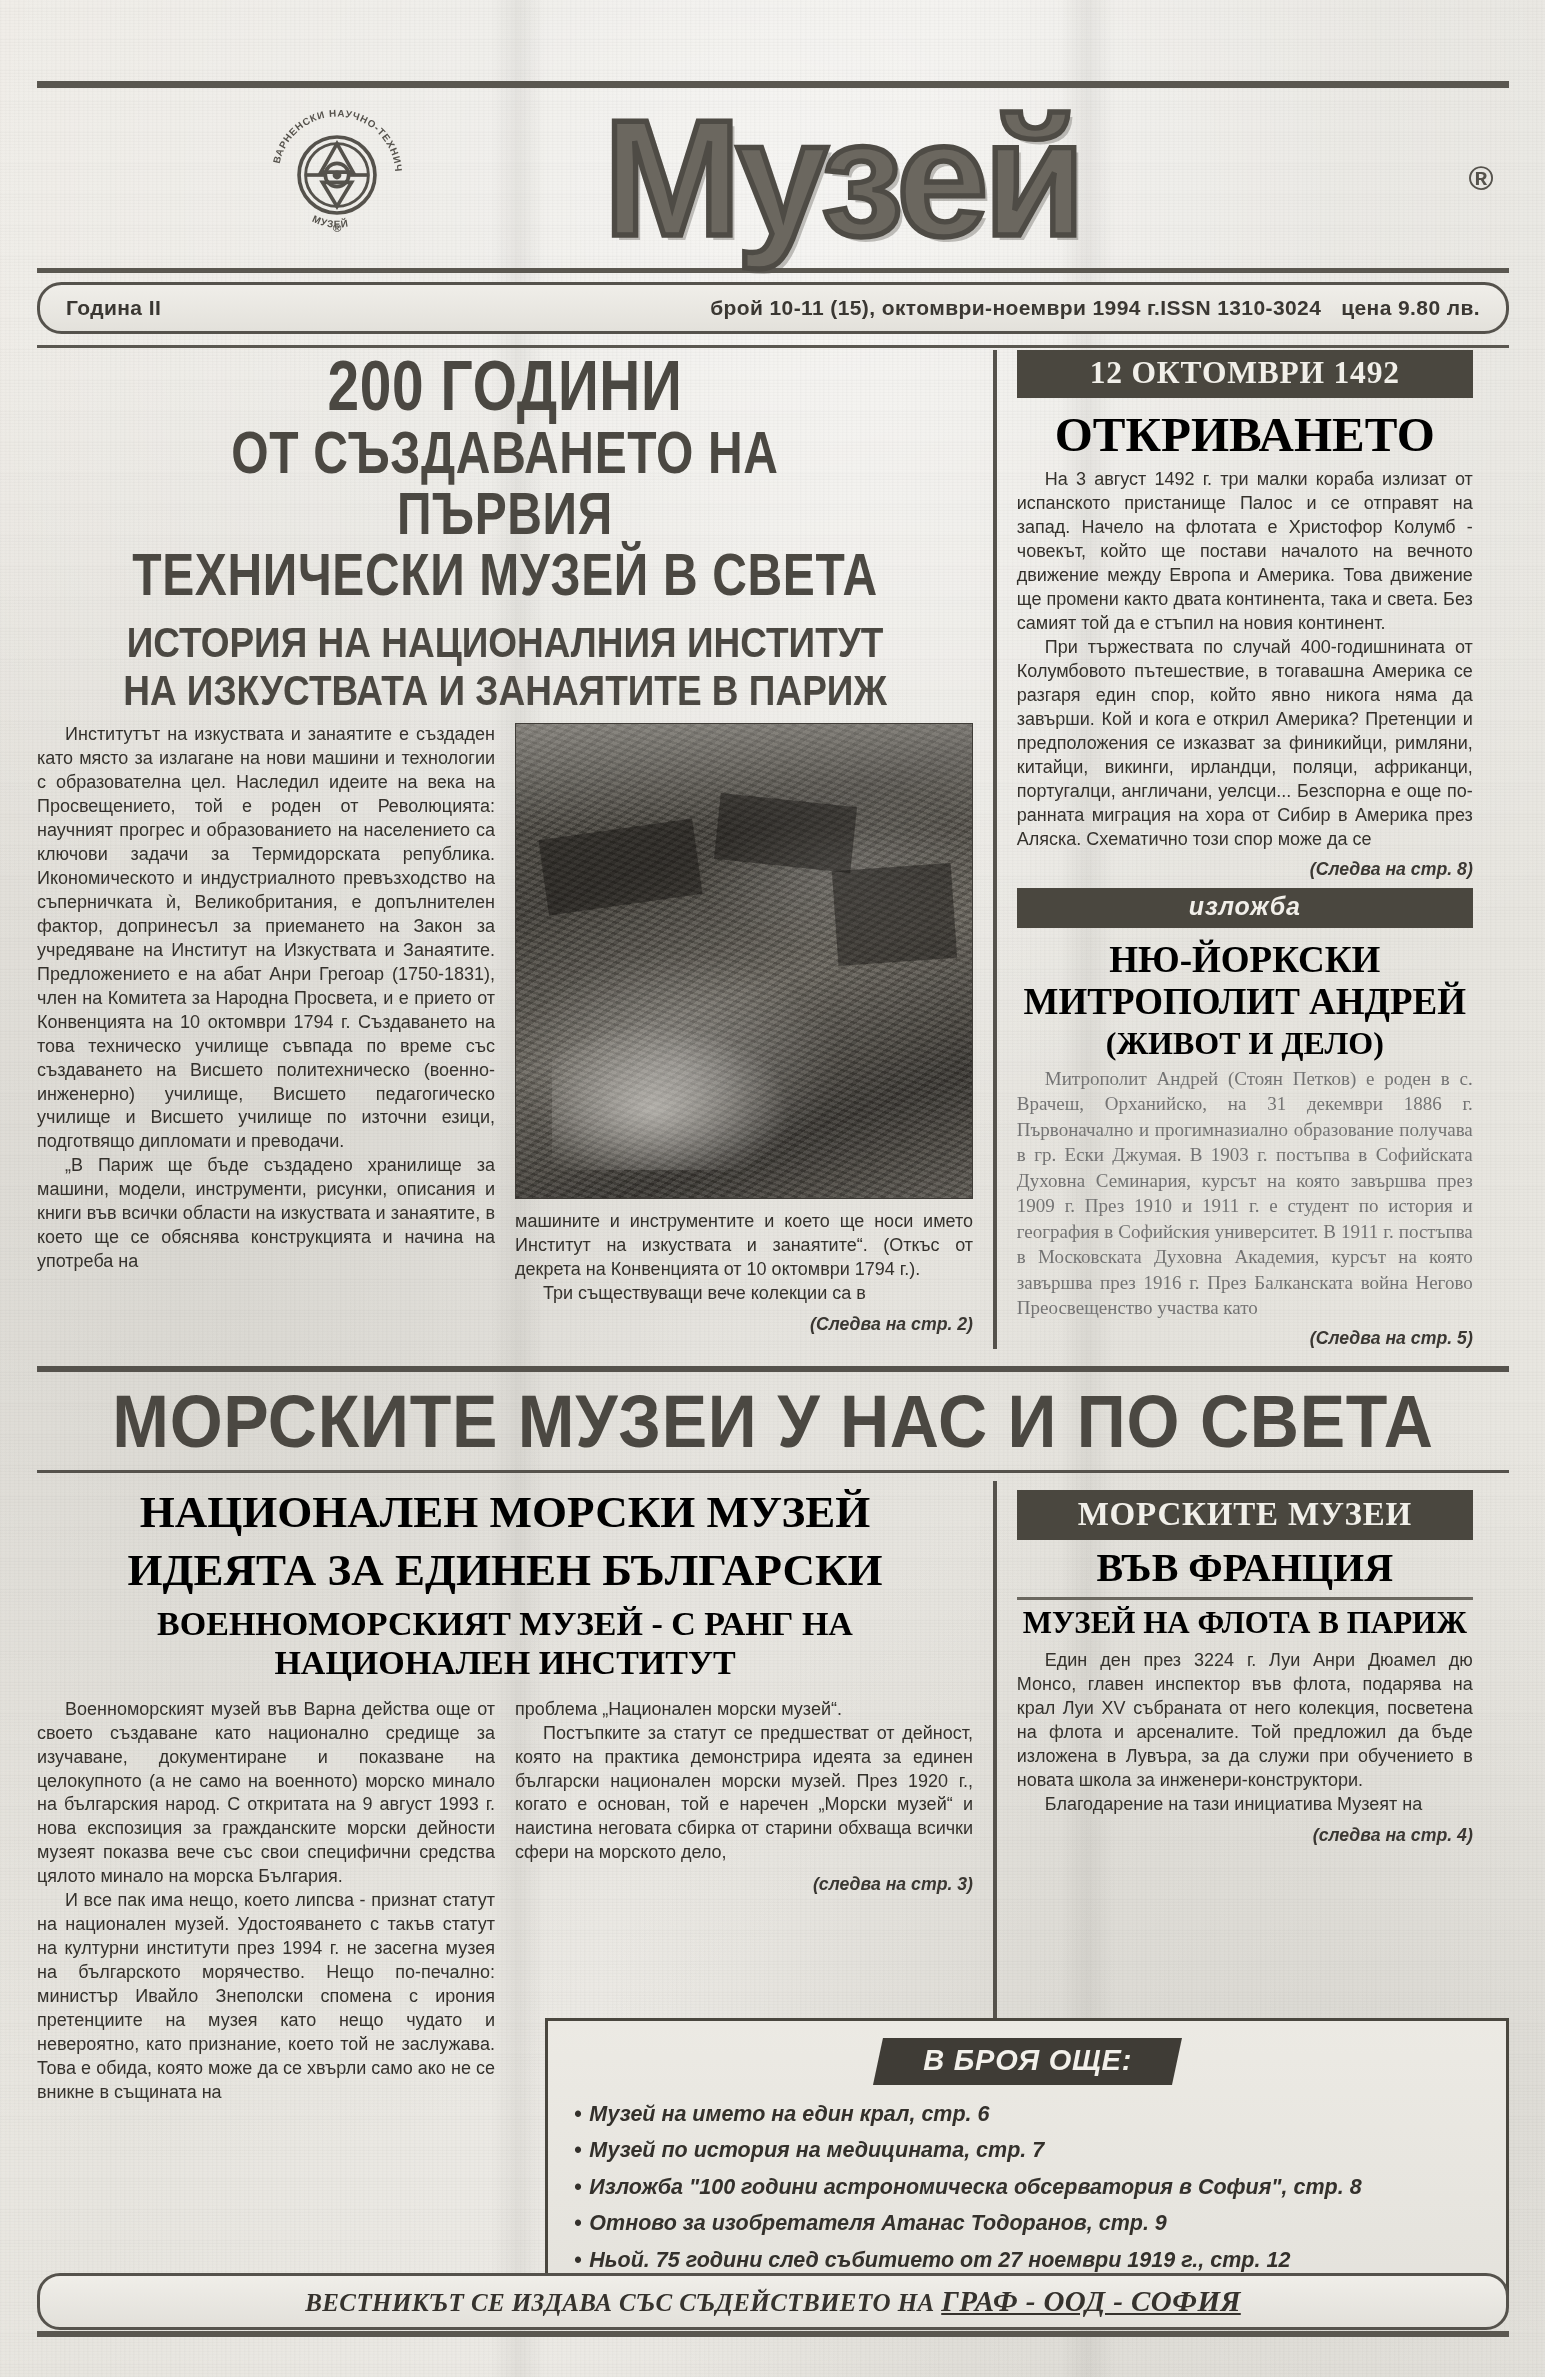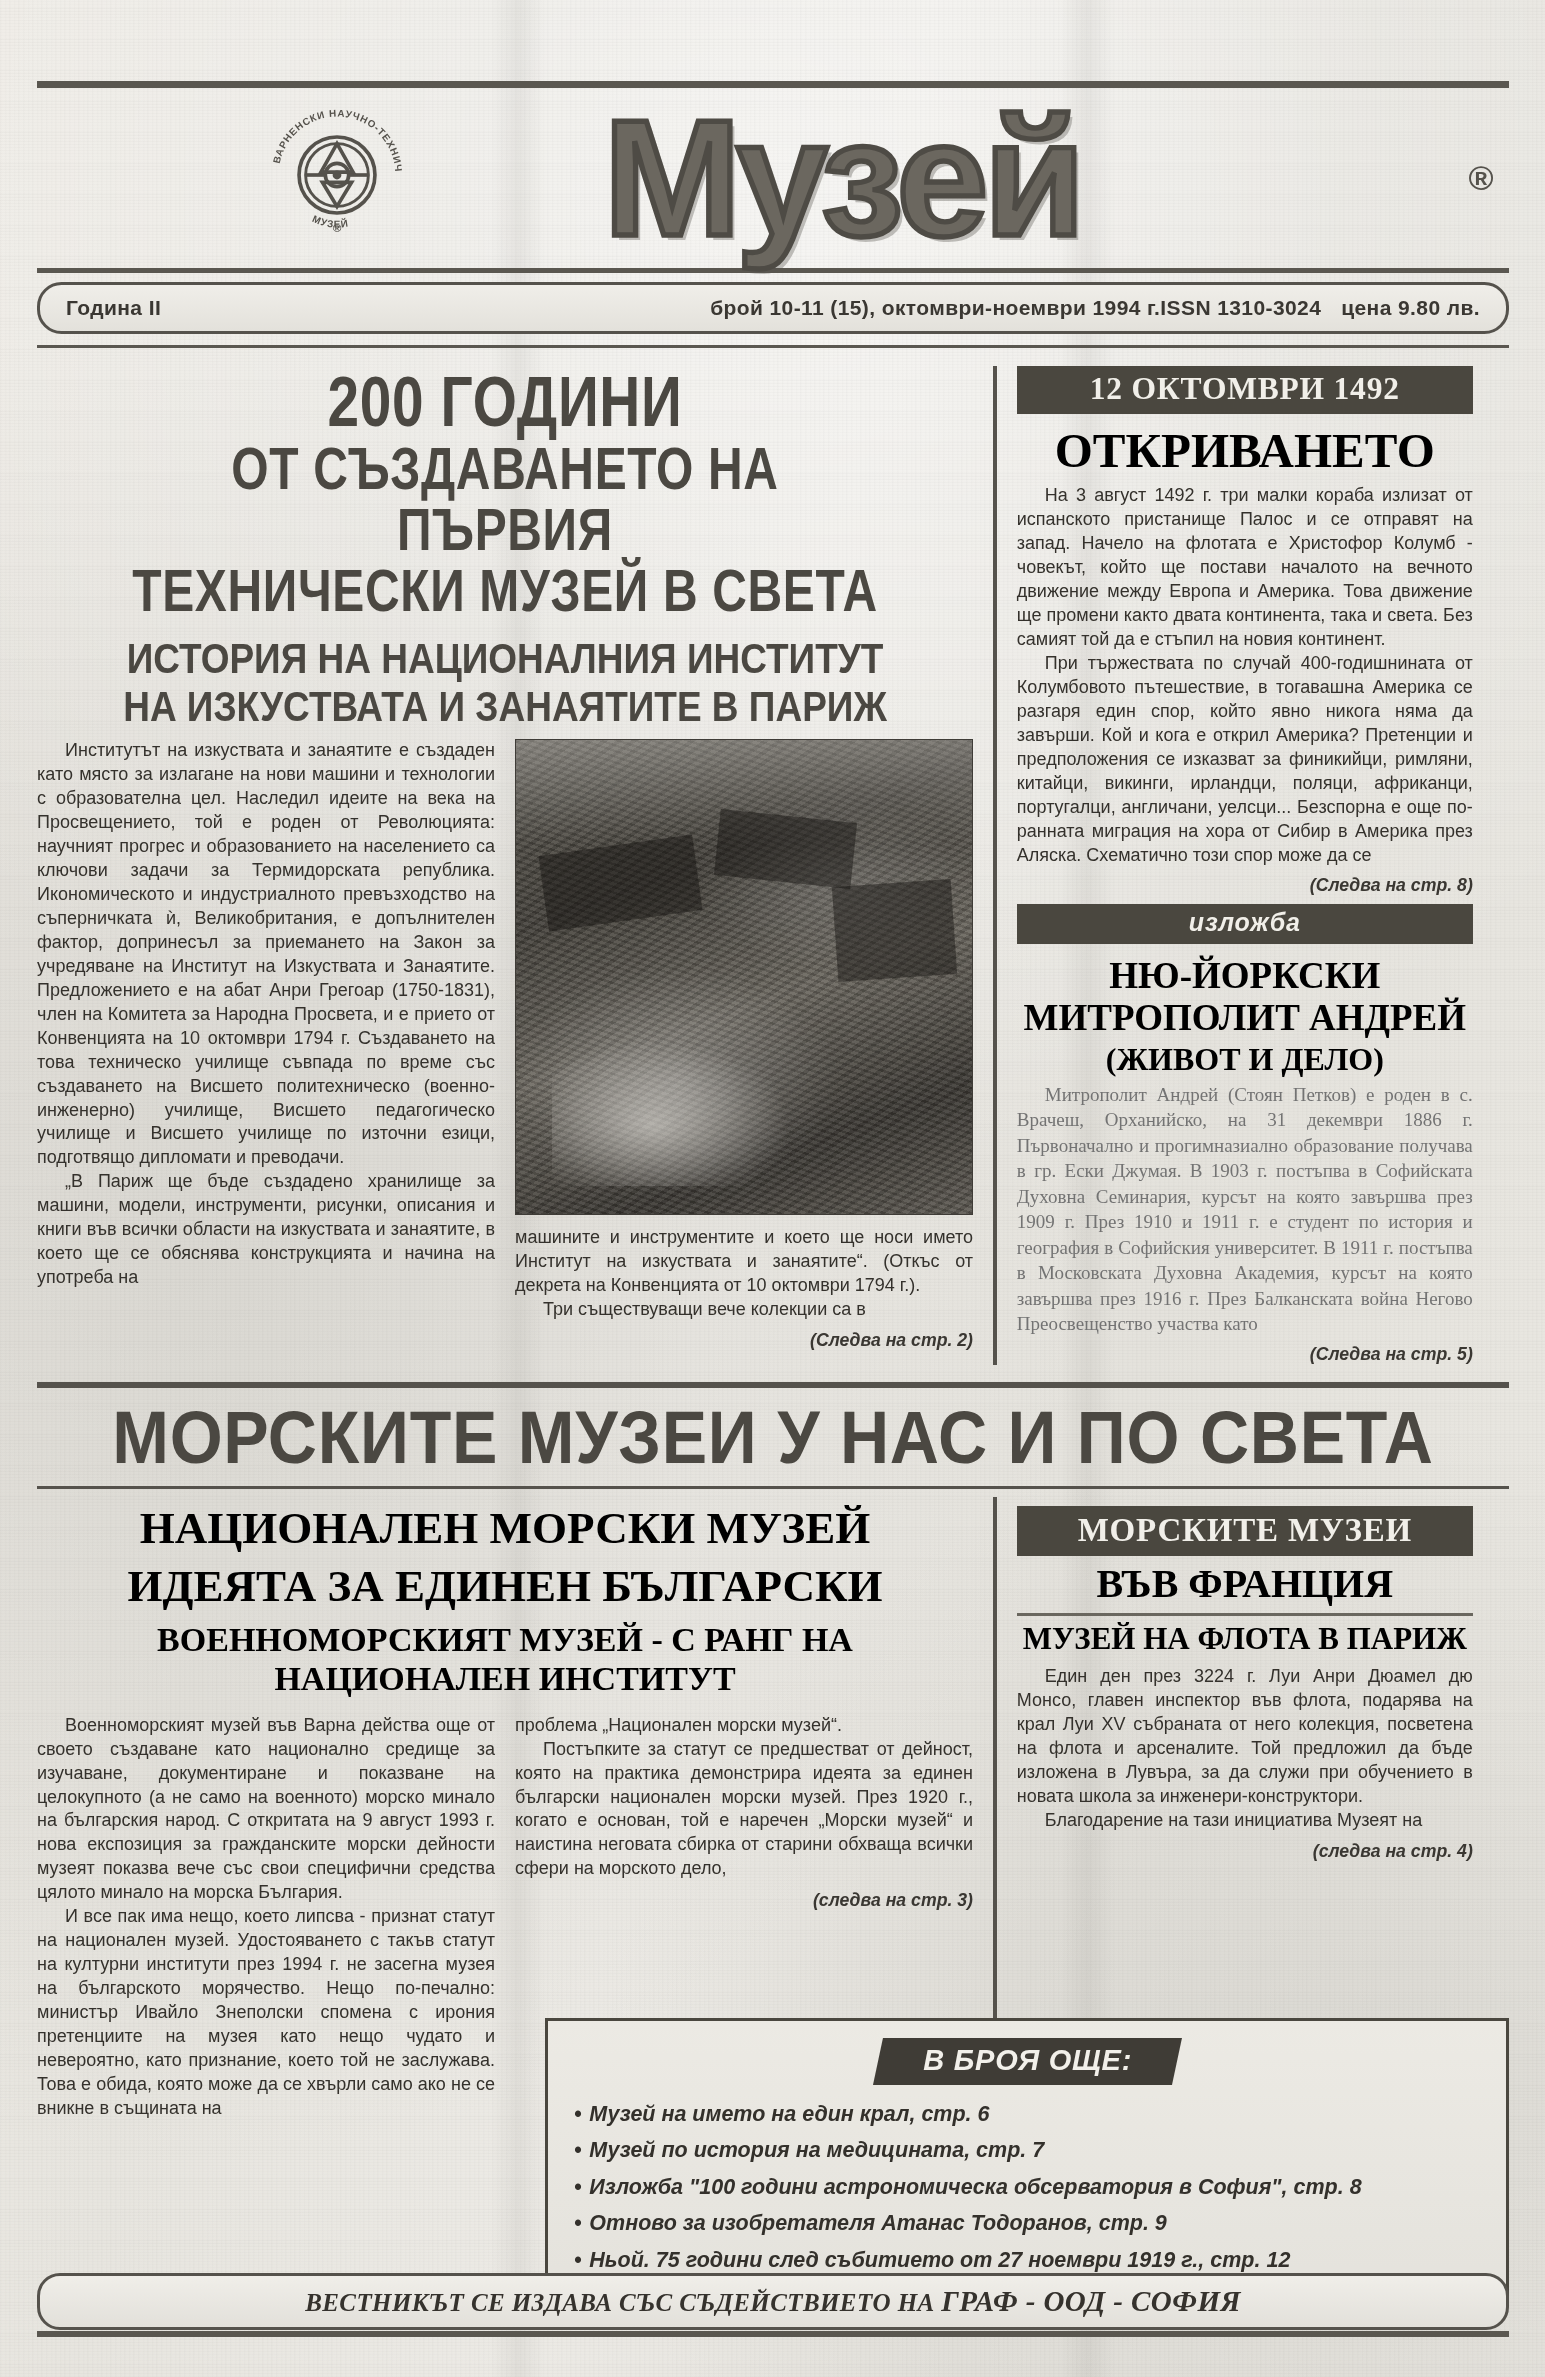--- a/index.html
+++ b/index.html
@@ -81,21 +81,21 @@
     color:#3a3732;white-space:nowrap;
   }
   .infobar .s1{width:177px;}
   .infobar .s2{flex:1;text-align:right;}
   .infobar .s3{margin-right:20px;}
   .infobar .s4{}
 
   .rule-thin{height:3.1px;background:#5a5750;margin-top:10.8px;}
 
   
-  .main-grid{display:flex;gap:0;margin-top:18px;}
+  .main-grid{display:flex;gap:0;margin-top:2px;}
   .col-left{width:956px;padding-right:20px;box-sizing:border-box;}
   .vdiv{width:3.8px;background:#55524c;}
   .col-right{width:476px;padding-left:20px;box-sizing:border-box;}
 
   
   .hl-cond{
     font-family:"Liberation Sans", sans-serif;
     font-weight:bold;
     color:#4b4842;
     text-align:center;
@@ -244,21 +244,21 @@
     margin-top:17px;
     border:3.8px solid #55524c;border-radius:23px;
     height:51px;display:flex;align-items:center;justify-content:center;
     background:linear-gradient(180deg,#f0eee9,#e2e0da);
   }
   .footer .ft{
     font-family:"Liberation Serif", serif;
     font-weight:bold;font-style:italic;
     font-size:25px;color:#35322d;letter-spacing:0.4px;
   }
-  .footer .ft .big{font-size:29px;}
+  .footer .ft .big{font-size:29px;text-decoration:underline;}
   .rule-bottom{height:5.4px;background:#5a5750;margin-top:9.2px;}
 </style>
 </head>
 <body>
 
 <div class="paper"></div>
 <div class="grain"></div>
 <div class="fold" style="left:491px;"></div>
 <div class="fold" style="left:1060px;"></div>
 

